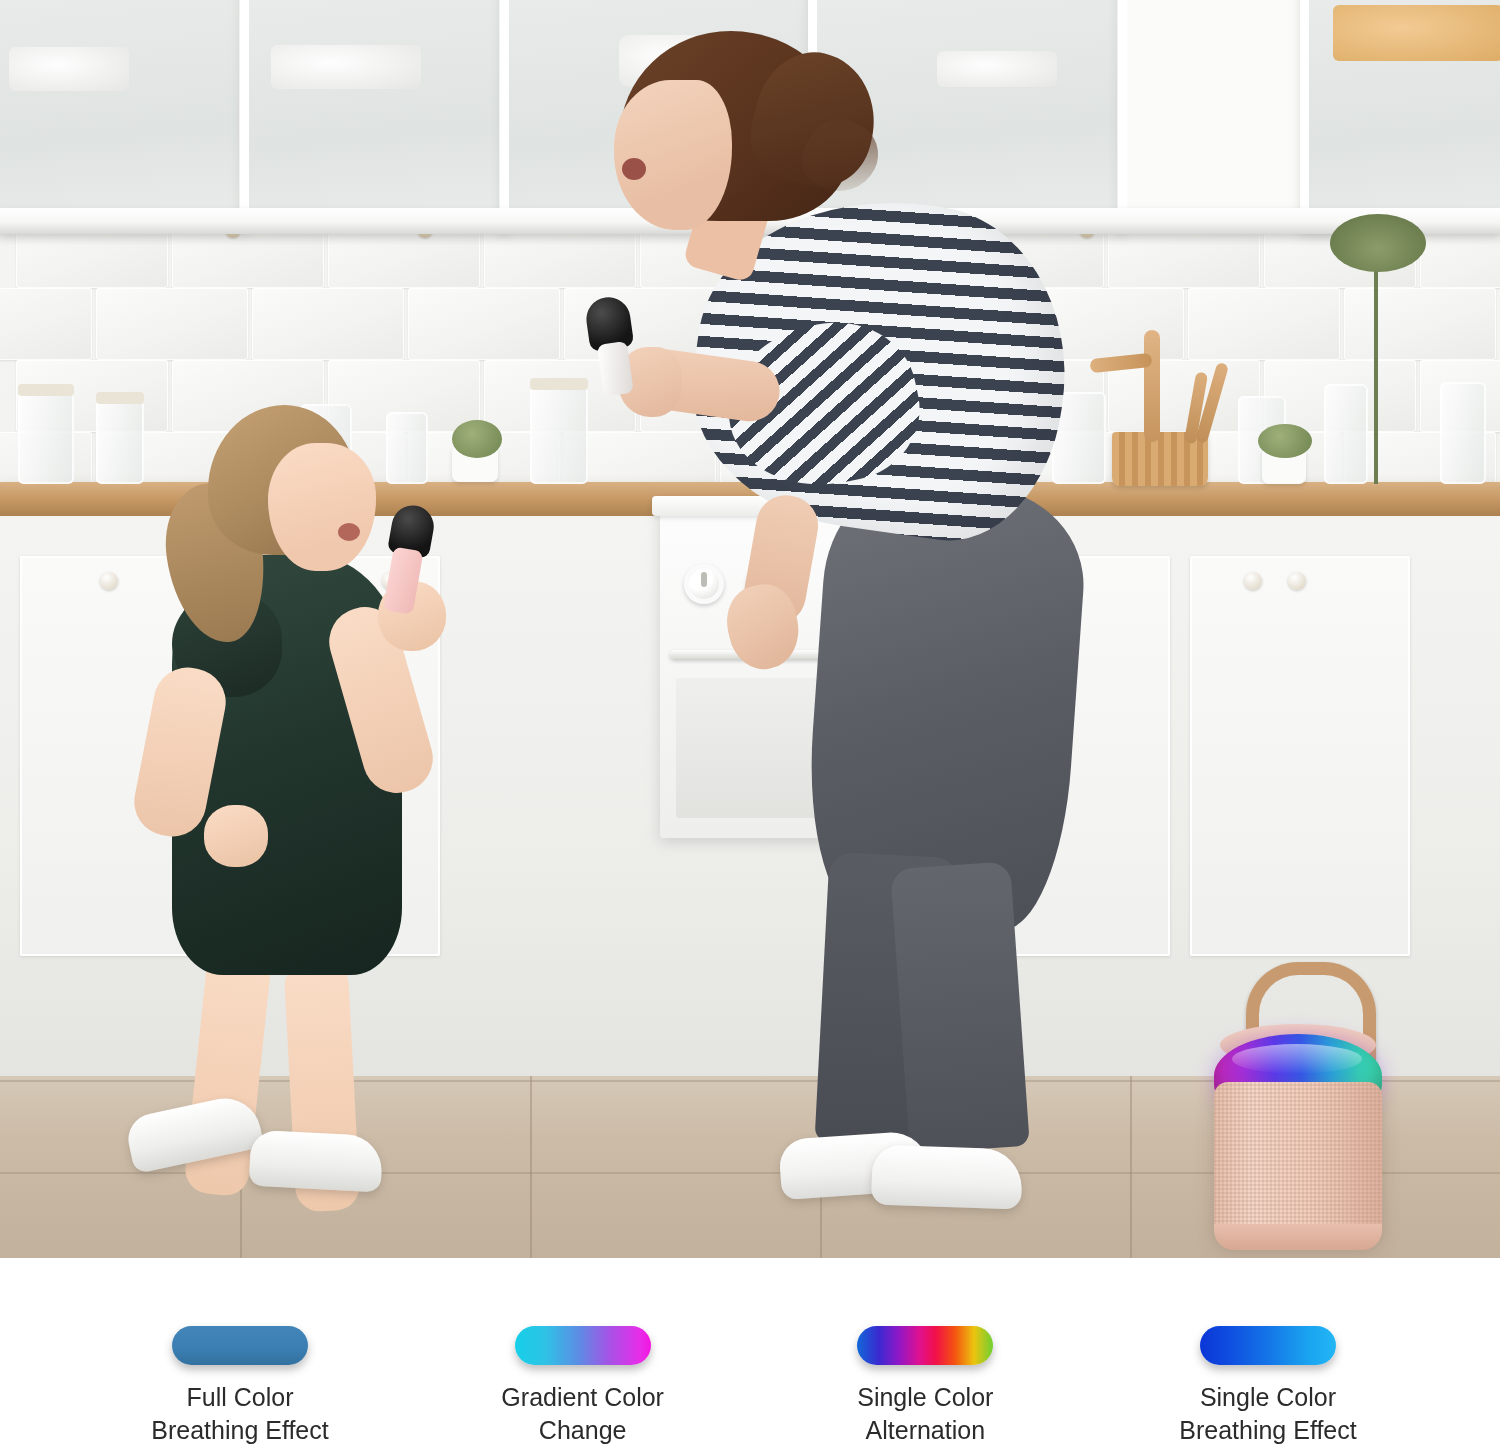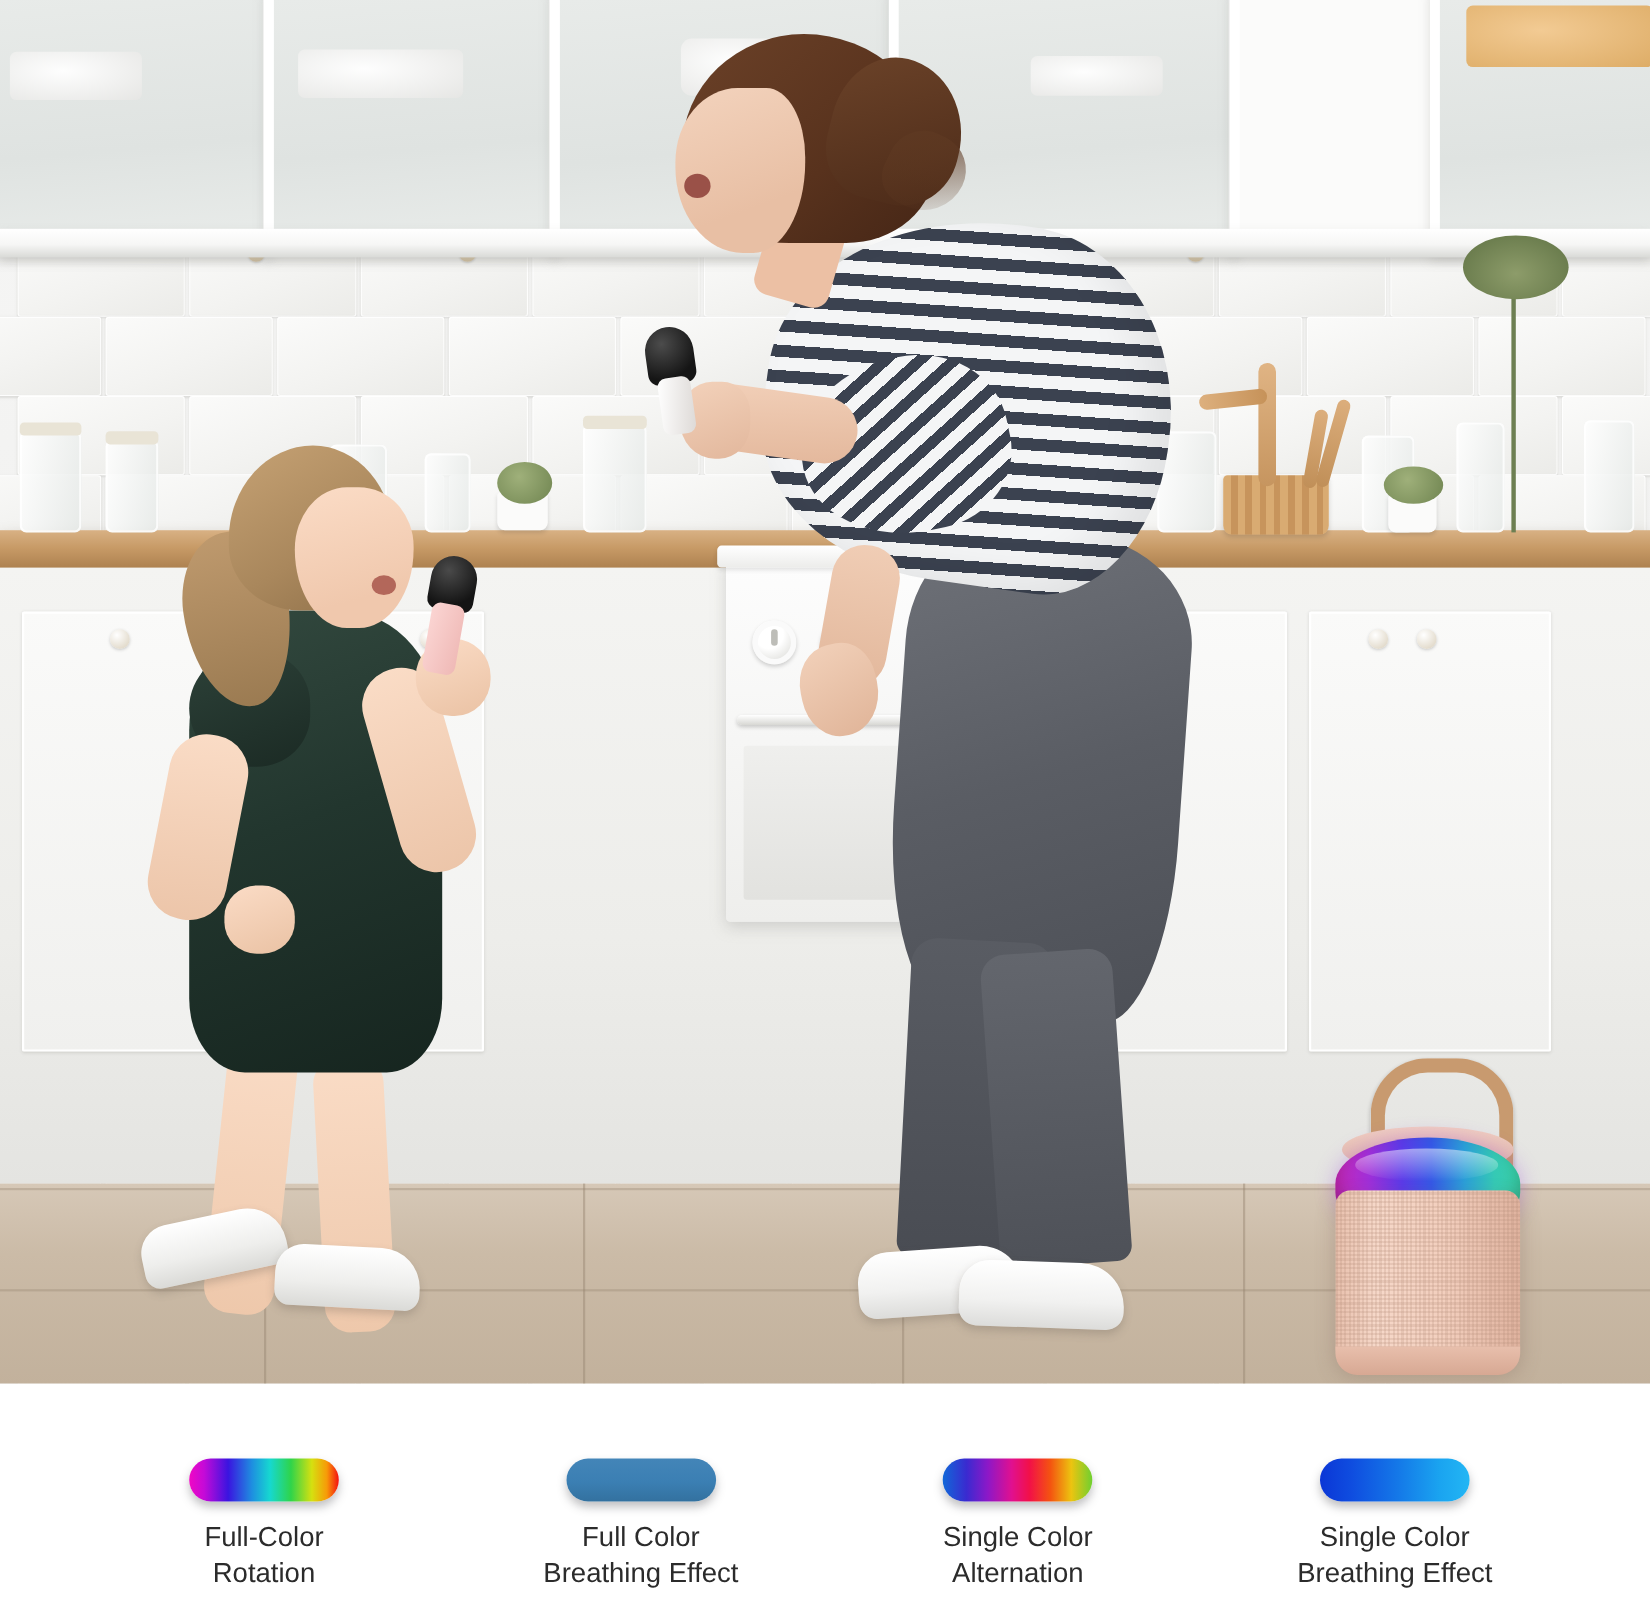--- a/index.html
+++ b/index.html
@@ -608,28 +608,28 @@
       <div class="sp-body"></div>
       <div class="sp-base"></div>
     </div>
 
 
   </div>
 
   <div class="legend">
     <div class="legend-row" id="legend-row">
         <div class="legend-item">
-          <div class="pill" style="background: linear-gradient(90deg, rgb(240, 8, 196) 0%, rgb(196, 10, 216) 10%, rgb(58, 20, 224) 26%, rgb(30, 143, 224) 42%, rgb(22, 216, 208) 54%, rgb(47, 212, 74) 68%, rgb(214, 224, 16) 82%, rgb(247, 154, 8) 92%, rgb(244, 17, 17) 100%);"></div>
-          <div class="pill-label" style="color: rgb(43, 43, 43);">Full-Color
-Rotation</div>
-        </div>
-        <div class="legend-item">
           <div class="pill" style="background: linear-gradient(rgb(67, 133, 184) 0%, rgb(59, 127, 179) 55%, rgb(51, 113, 159) 100%);"></div>
           <div class="pill-label" style="color: rgb(43, 43, 43);">Full Color
 Breathing Effect</div>
+        </div>
+        <div class="legend-item">
+          <div class="pill" style="background: linear-gradient(90deg, rgb(22, 207, 232) 0%, rgb(46, 195, 230) 22%, rgb(95, 138, 228) 48%, rgb(168, 81, 230) 70%, rgb(232, 44, 232) 92%, rgb(242, 22, 224) 100%);"></div>
+          <div class="pill-label" style="color: rgb(43, 43, 43);">Gradient Color
+Change</div>
         </div>
         <div class="legend-item">
           <div class="pill" style="background: linear-gradient(90deg, rgb(17, 104, 216) 0%, rgb(58, 42, 208) 16%, rgb(140, 24, 200) 30%, rgb(224, 16, 144) 46%, rgb(242, 16, 72) 58%, rgb(244, 84, 16) 72%, rgb(236, 196, 16) 86%, rgb(111, 208, 48) 100%);"></div>
           <div class="pill-label" style="color: rgb(43, 43, 43);">Single Color
 Alternation</div>
         </div>
         <div class="legend-item">
           <div class="pill" style="background: linear-gradient(90deg, rgb(11, 54, 214) 0%, rgb(15, 78, 224) 22%, rgb(20, 120, 232) 52%, rgb(26, 164, 240) 80%, rgb(35, 182, 244) 100%);"></div>
           <div class="pill-label" style="color: rgb(43, 43, 43);">Single Color
 Breathing Effect</div>

